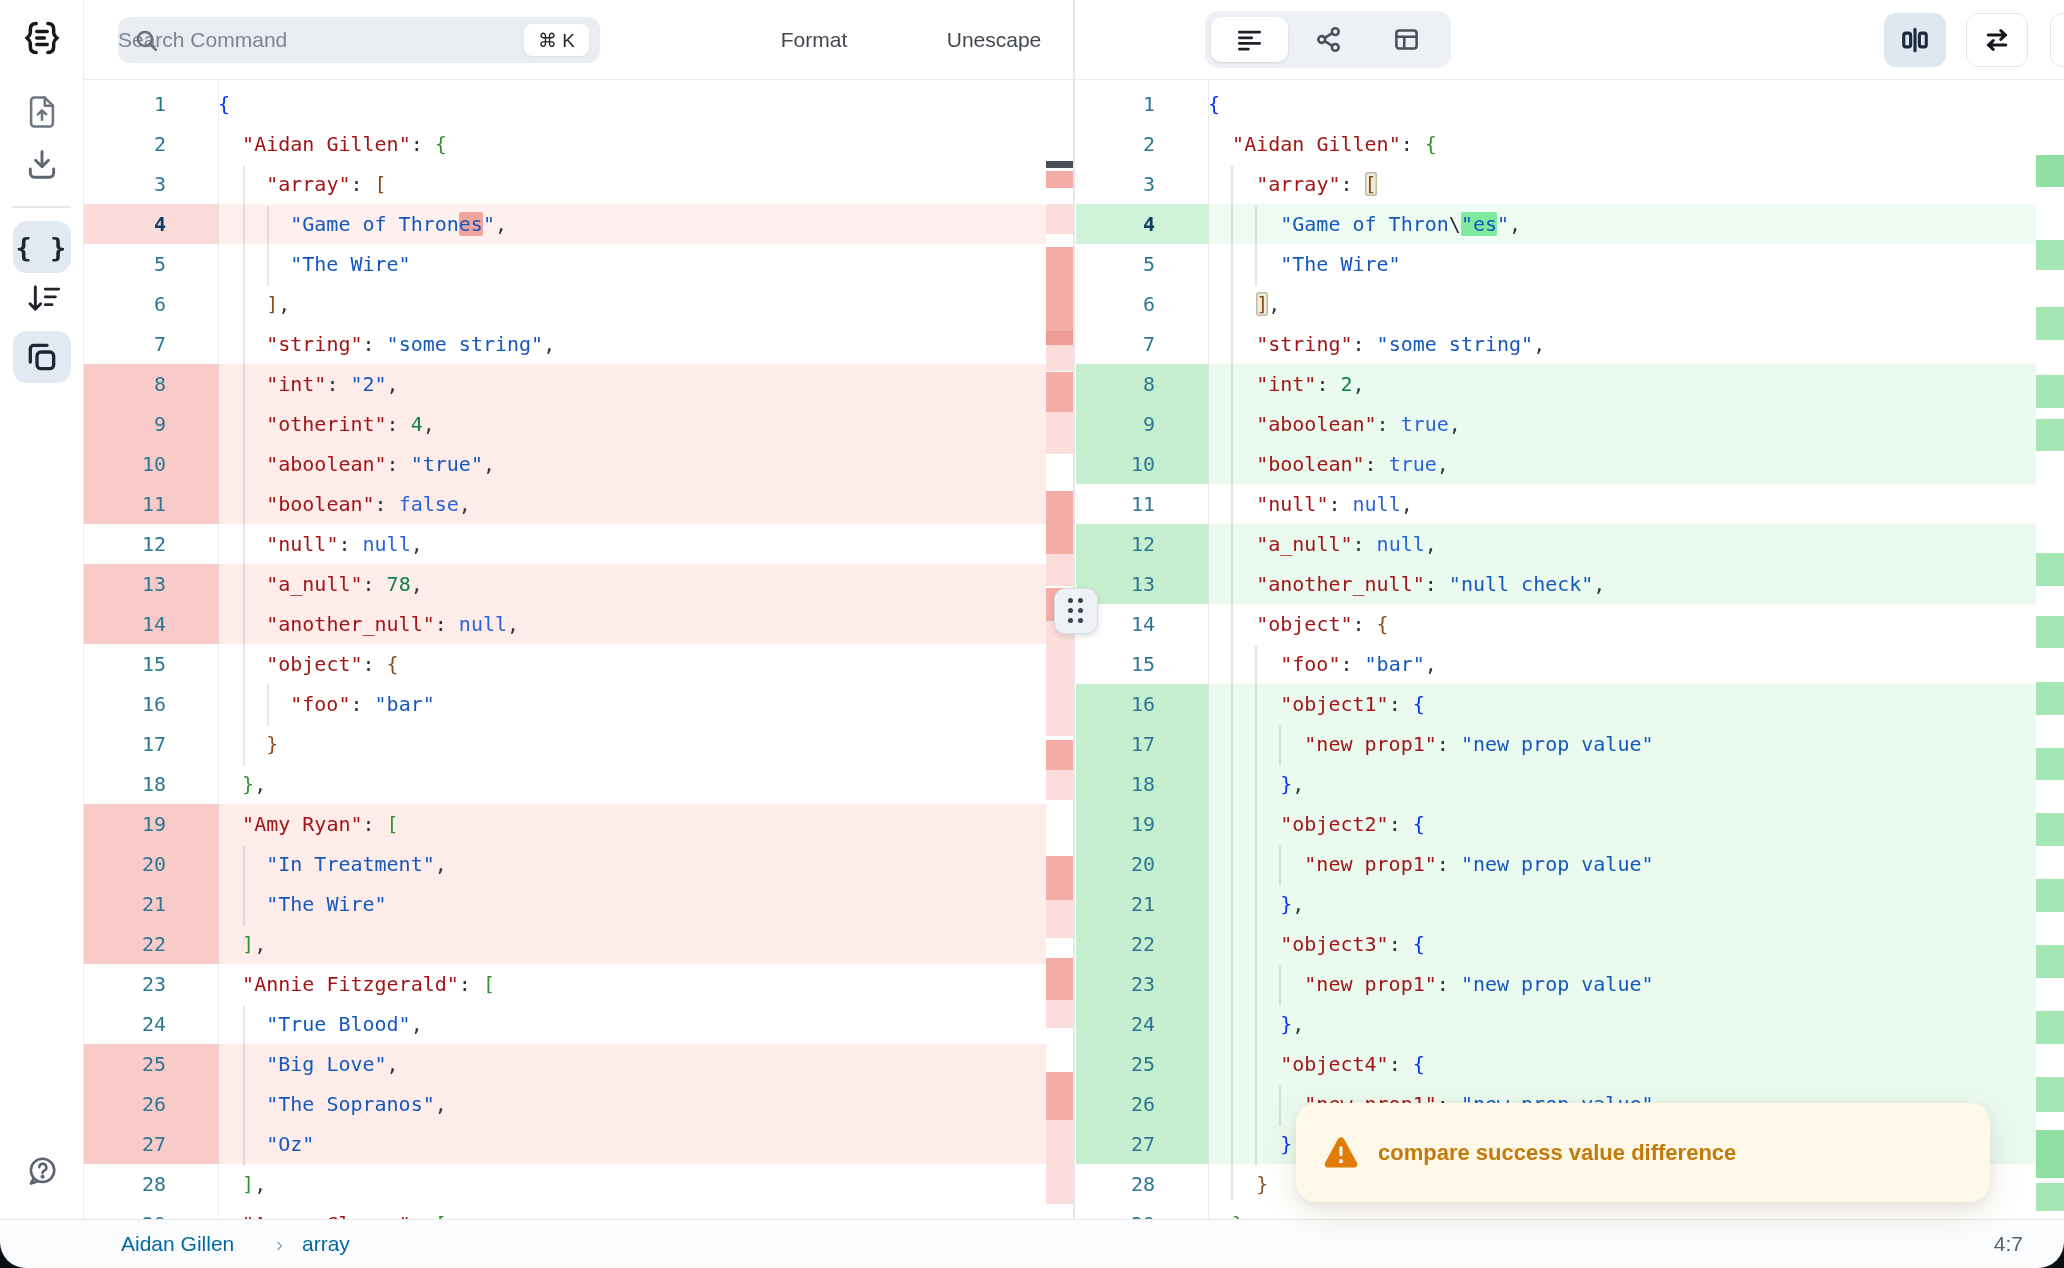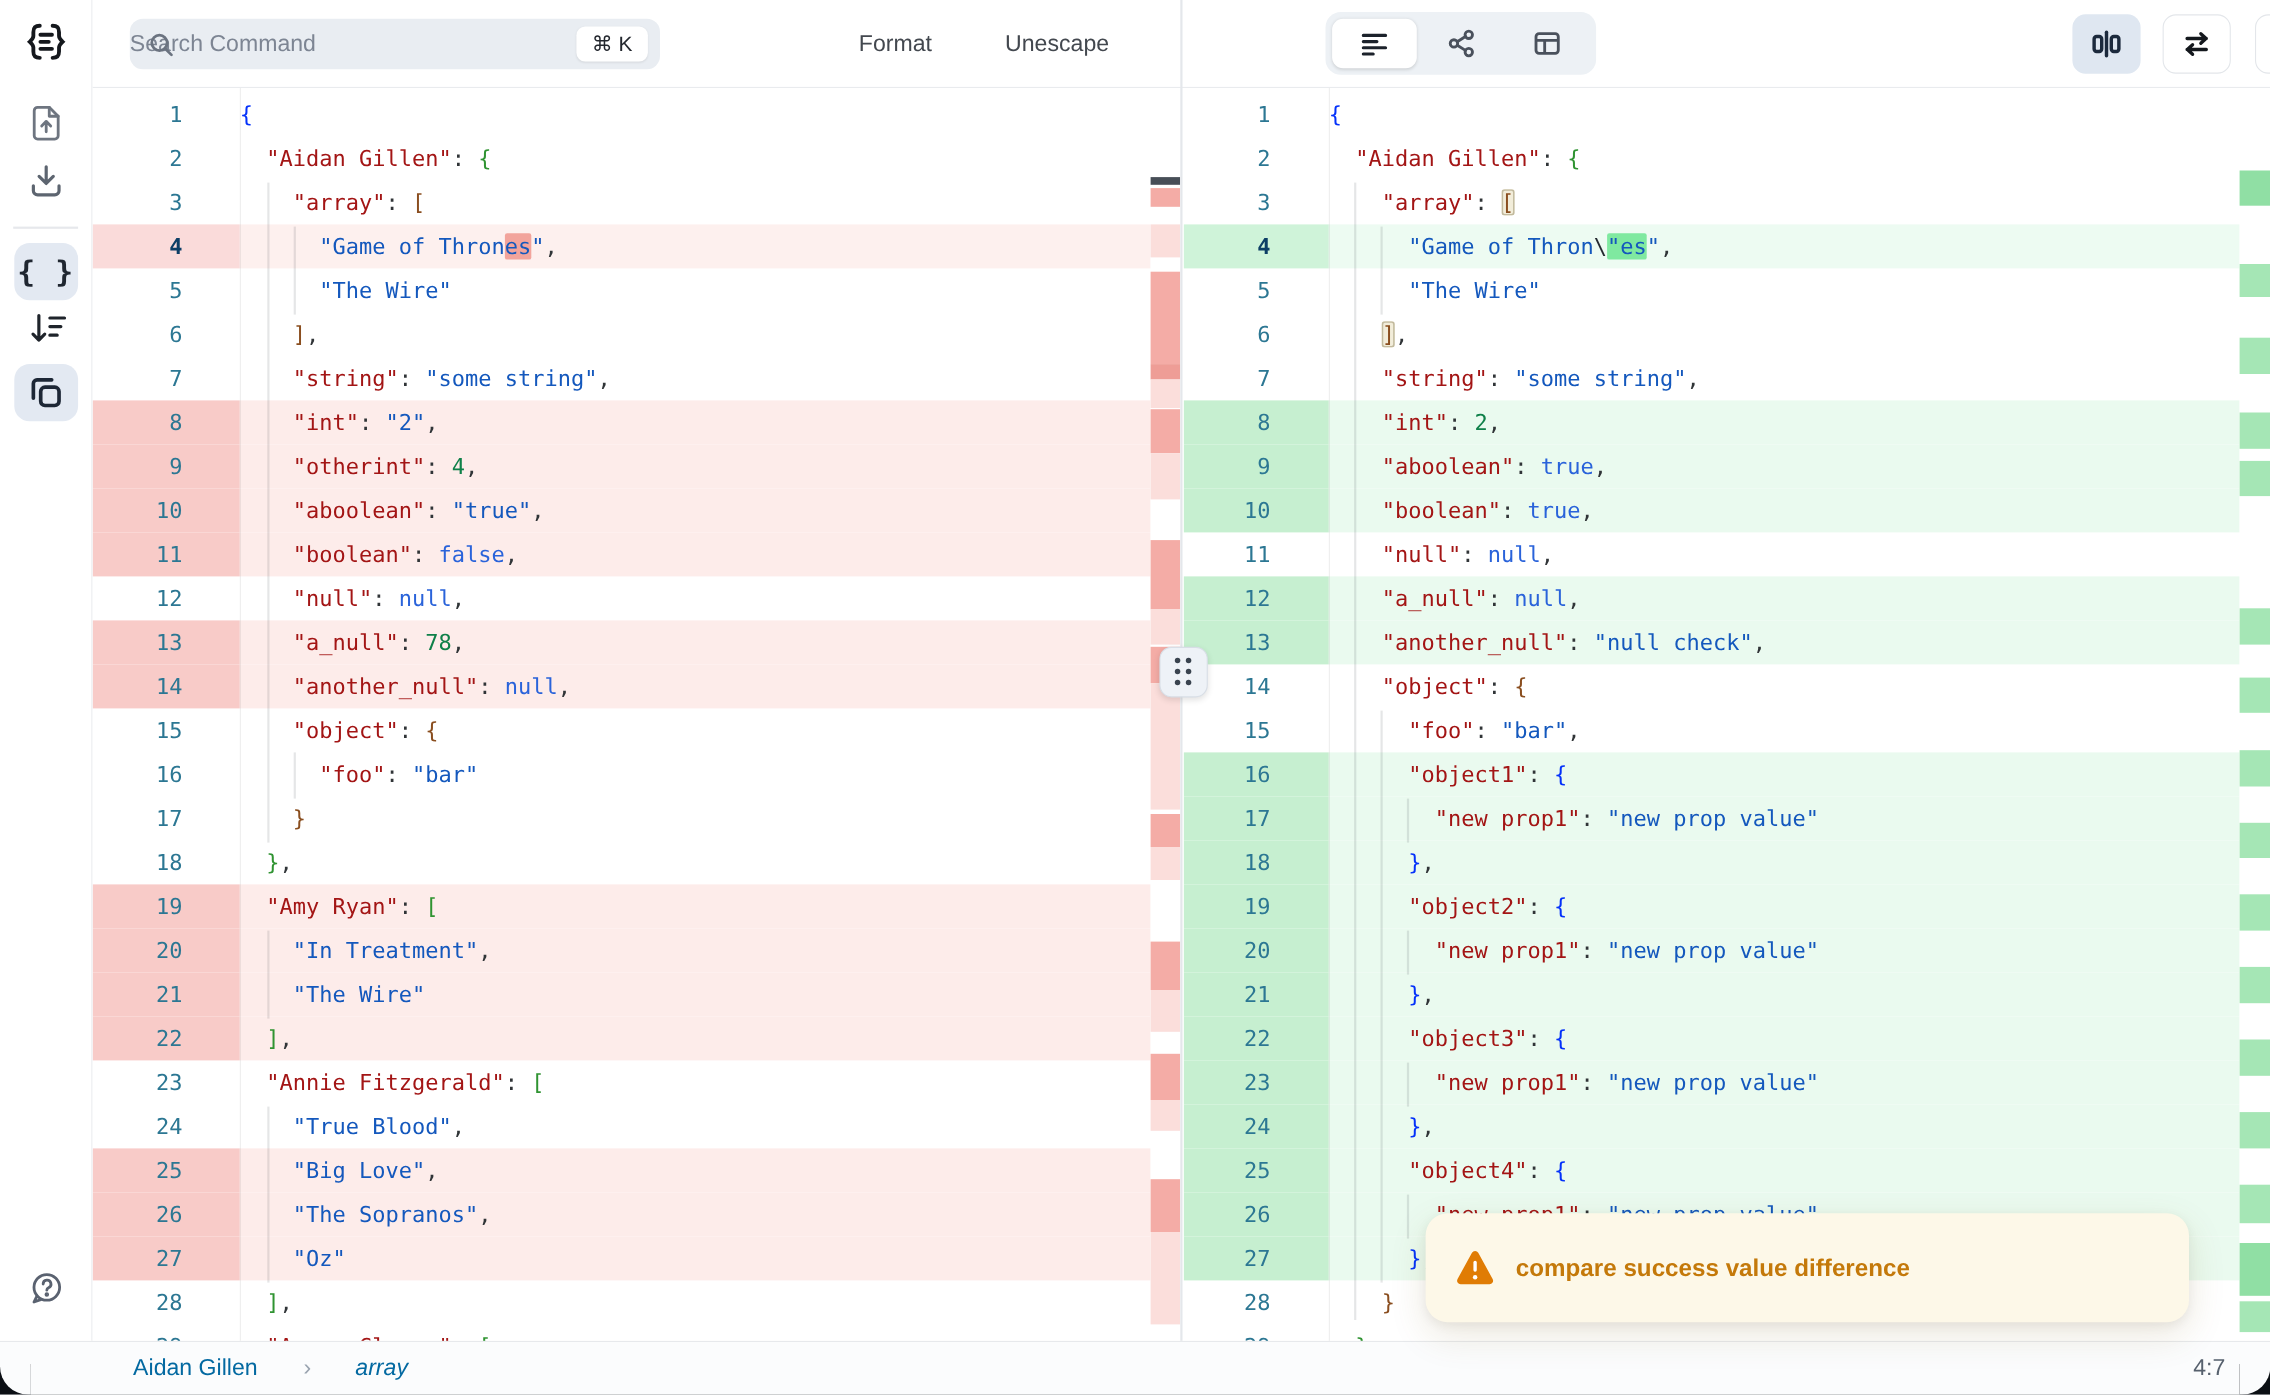--- a/index.html
+++ b/index.html
@@ -16,21 +16,21 @@
   .toolbar{position:absolute;left:84px;top:0;width:1980px;height:80px;border-bottom:1px solid #e9ebee;box-sizing:border-box;background:#fff;}
   .search-box{position:absolute;left:34px;top:17px;width:482px;height:46px;background:#e9edf2;border-radius:12px;
               display:flex;align-items:center;}
   .search-box .ph{font-size:21px;color:#7d8593;}
   .kbd{position:absolute;right:11px;top:7px;height:32px;padding:0 14px;background:#fff;border-radius:8px;
        display:flex;align-items:center;font-size:19px;color:#23272e;box-shadow:0 1px 2px rgba(0,0,0,.07);}
   .search-ico{position:absolute;left:16px;top:11px;}
   .txt-btn{position:absolute;top:0;height:80px;display:flex;align-items:center;justify-content:center;
            font-size:21px;color:#43484f;font-weight:500;cursor:default;}
   #btn-format{left:685px;width:90px;}
-  #btn-unescape{left:813px;width:128px;}
+  #btn-unescape{left:846px;width:128px;}
   
   .tb-right{position:absolute;left:1076px;top:0;width:988px;height:80px;}
   .segmented{position:absolute;left:45px;top:11px;width:246px;height:57px;background:#edf1f5;border-radius:14px;
              display:flex;align-items:center;padding:0 6px;box-sizing:border-box;gap:2px;}
   .seg{width:78px;height:45px;border-radius:10px;display:flex;align-items:center;justify-content:center;}
   .seg.sel{background:#fff;box-shadow:0 1px 3px rgba(0,0,0,.13);}
   .cmp-pill{position:absolute;left:492px;top:13px;width:220px;height:53px;background:#eef2f7;border-radius:27px;}
   .switch{position:absolute;left:15px;top:11px;width:64px;height:31px;border-radius:16px;background:#dde3ec;}
   .knob{position:absolute;left:2px;top:2px;width:27px;height:27px;border-radius:50%;background:#fff;box-shadow:0 1px 3px rgba(0,0,0,.18);}
   .cmp-label{position:absolute;left:96px;top:0;height:53px;display:flex;align-items:center;font-size:21px;color:#6e7684;}
@@ -82,21 +82,21 @@
   .toast{position:absolute;left:1296px;top:1103px;width:694px;height:99px;background:#fdf8e8;border-radius:20px;
          box-shadow:0 12px 34px rgba(120,90,20,.14), 0 3px 10px rgba(0,0,0,.06);z-index:20;
          display:flex;align-items:center;}
   .toast .ticon{margin-left:26px;}
   .toast .ttext{margin-left:18px;font-size:22px;font-weight:700;color:#c4790a;}
   
   .statusbar{position:absolute;left:0;top:1219px;width:2064px;height:49px;background:#fbfcfd;border-top:1px solid #e7e9ec;box-sizing:border-box;z-index:10;}
   .crumb{position:absolute;top:0;height:48px;display:flex;align-items:center;font-size:21px;color:#0369a1;font-weight:500;}
   #crumb-root{left:121px;}
   #crumb-sep{left:276px;color:#9aa4b0;}
-  #crumb-node{left:323px;font-style:italic;}
+  #crumb-node{left:302px;}
   #cursor-pos{position:absolute;right:41px;top:0;height:48px;display:flex;align-items:center;font-size:21px;color:#57616e;font-weight:500;}
   
   .corner{position:absolute;bottom:0;width:28px;height:28px;background:#0b0f14;z-index:30;}
   .corner.bl{left:0;} .corner.br{right:0;}
   .corner.bl::after{content:"";position:absolute;inset:0;background:#fbfcfd;border-bottom-left-radius:26px;}
   .corner.br::after{content:"";position:absolute;inset:0;background:#fbfcfd;border-bottom-right-radius:26px;}
   svg{display:block;}
 </style>
 </head>
 <body>

